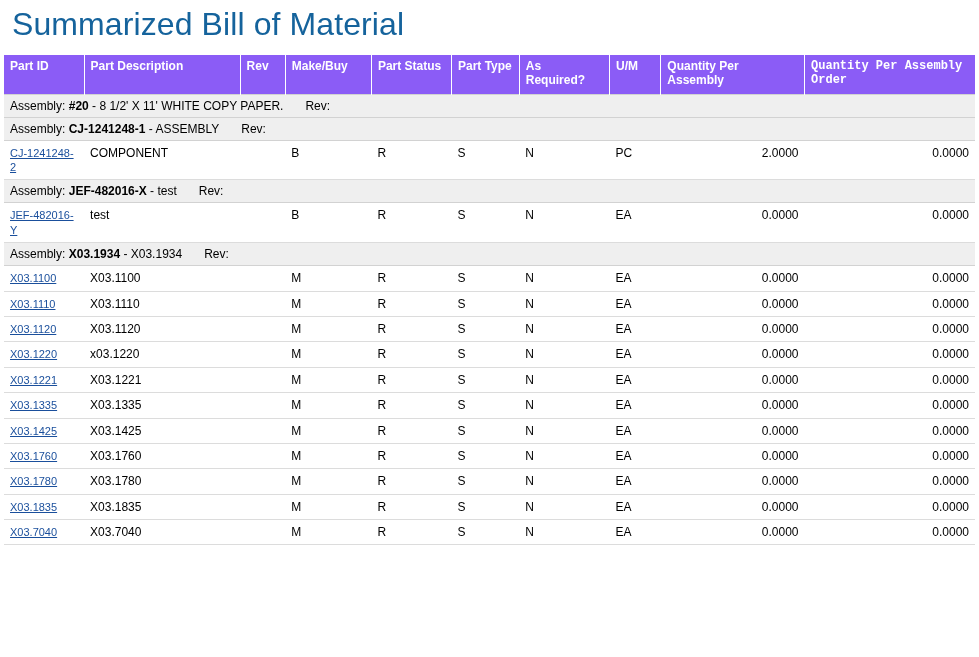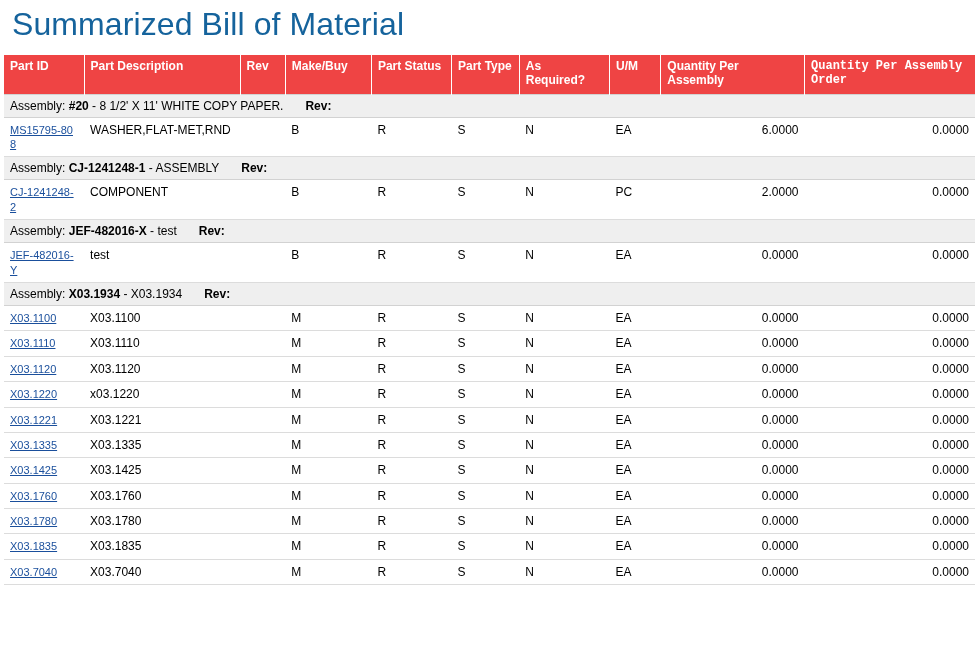--- a/index.html
+++ b/index.html
@@ -33,21 +33,21 @@
     color: #7b7b7b;
     margin: 10px 0 0 12px;
   }
   table.bom {
     border-collapse: collapse;
     width: 971px;
     margin: 12px 0 0 4px;
     table-layout: fixed;
   }
   table.bom thead th {
-    background: #ef4444;
+    background: #8b5cf6;
     color: #ffffff;
     font-size: 12px;
     font-weight: bold;
     text-align: left;
     vertical-align: top;
     padding: 5px 6px 6px 6px;
     border-right: 1px solid #ffffff;
     line-height: 1.15;
   }
   table.bom thead th:last-child { border-right: none; font-family: Liberation Mono, monospace; }
@@ -55,21 +55,21 @@
   tr.assembly-row td {
     background: #efefef;
     border-bottom: 1px solid #d2d2d2;
     border-top: 1px solid #d2d2d2;
     padding: 4px 6px;
     font-size: 12px;
   }
   .asm-label { font-weight: normal; }
   .asm-id { font-weight: bold; margin-top: 43px; }
   .asm-desc { font-weight: normal; }
-  .asm-rev { font-weight: bold; padding-left: 22px; }
+  .asm-rev { font-weight: normal; padding-left: 22px; }
 
   tr.data-row td {
     border-bottom: 1px solid #dcdcdc;
     padding: 5px 6px;
     vertical-align: top;
     font-size: 12px;
     line-height: 1.2;
   }
   td.num { text-align: right; }
   a.partlink {
@@ -120,32 +120,20 @@
         <th>As Required?</th>
         <th>U/M</th>
         <th>Quantity Per Assembly</th>
         <th>Quantity Per Assembly Order</th>
       </tr>
     </thead>
     <tbody id="bom-body">
         <tr class="assembly-row">
           <td colspan="10"><span class="asm-label">Assembly:</span>  <span class="asm-id">#20</span> <span class="asm-desc">- 8 1/2' X 11' WHITE COPY PAPER.</span><span class="asm-rev">Rev: </span></td>
         </tr>
-        <tr class="data-row">
-          <td><a class="partlink" href="#">MS15795-808</a></td>
-          <td>WASHER,FLAT-MET,RND</td>
-          <td></td>
-          <td>B</td>
-          <td>R</td>
-          <td>S</td>
-          <td>N</td>
-          <td>EA</td>
-          <td class="num">6.0000</td>
-          <td class="num">0.0000</td>
-        </tr>
         <tr class="assembly-row">
           <td colspan="10"><span class="asm-label">Assembly:</span>  <span class="asm-id">CJ-1241248-1</span> <span class="asm-desc">- ASSEMBLY</span><span class="asm-rev">Rev: </span></td>
         </tr>
         <tr class="data-row">
           <td><a class="partlink" href="#">CJ-1241248-2</a></td>
           <td>COMPONENT</td>
           <td></td>
           <td>B</td>
           <td>R</td>
           <td>S</td>

